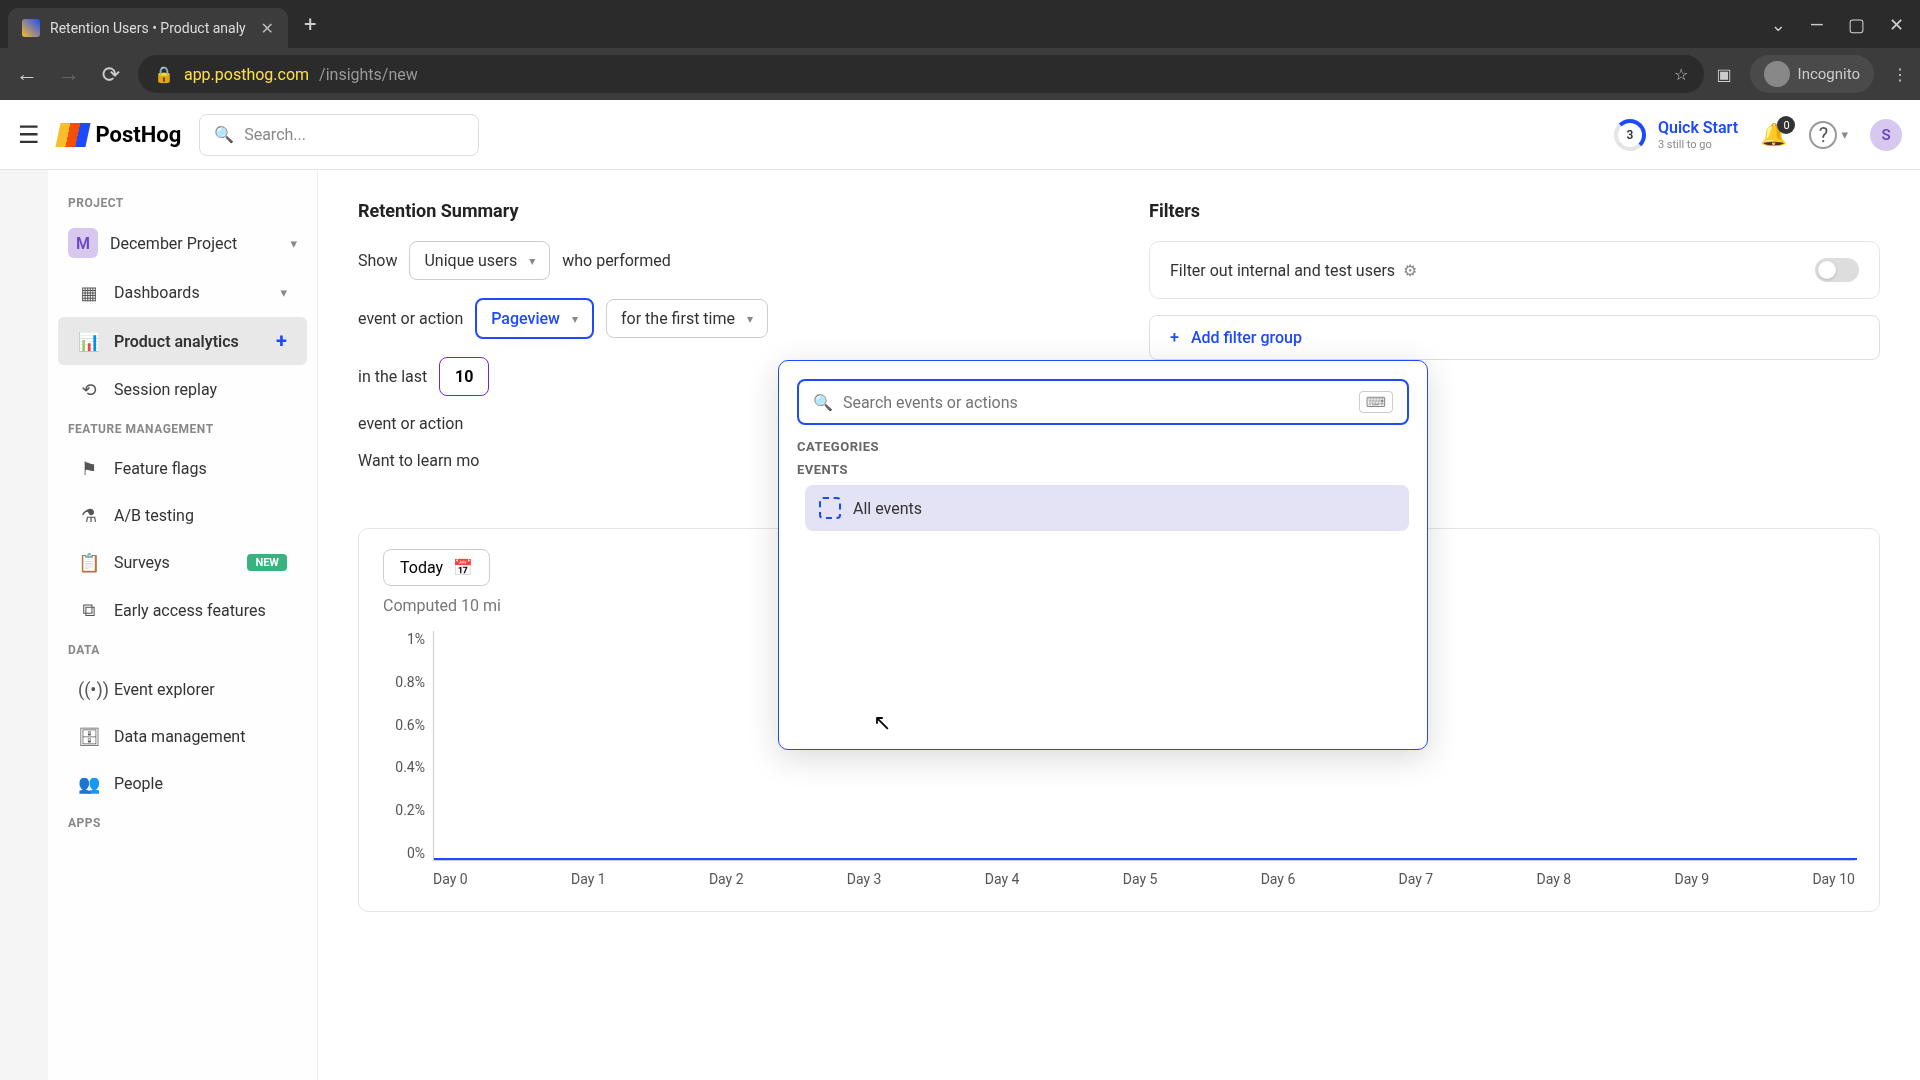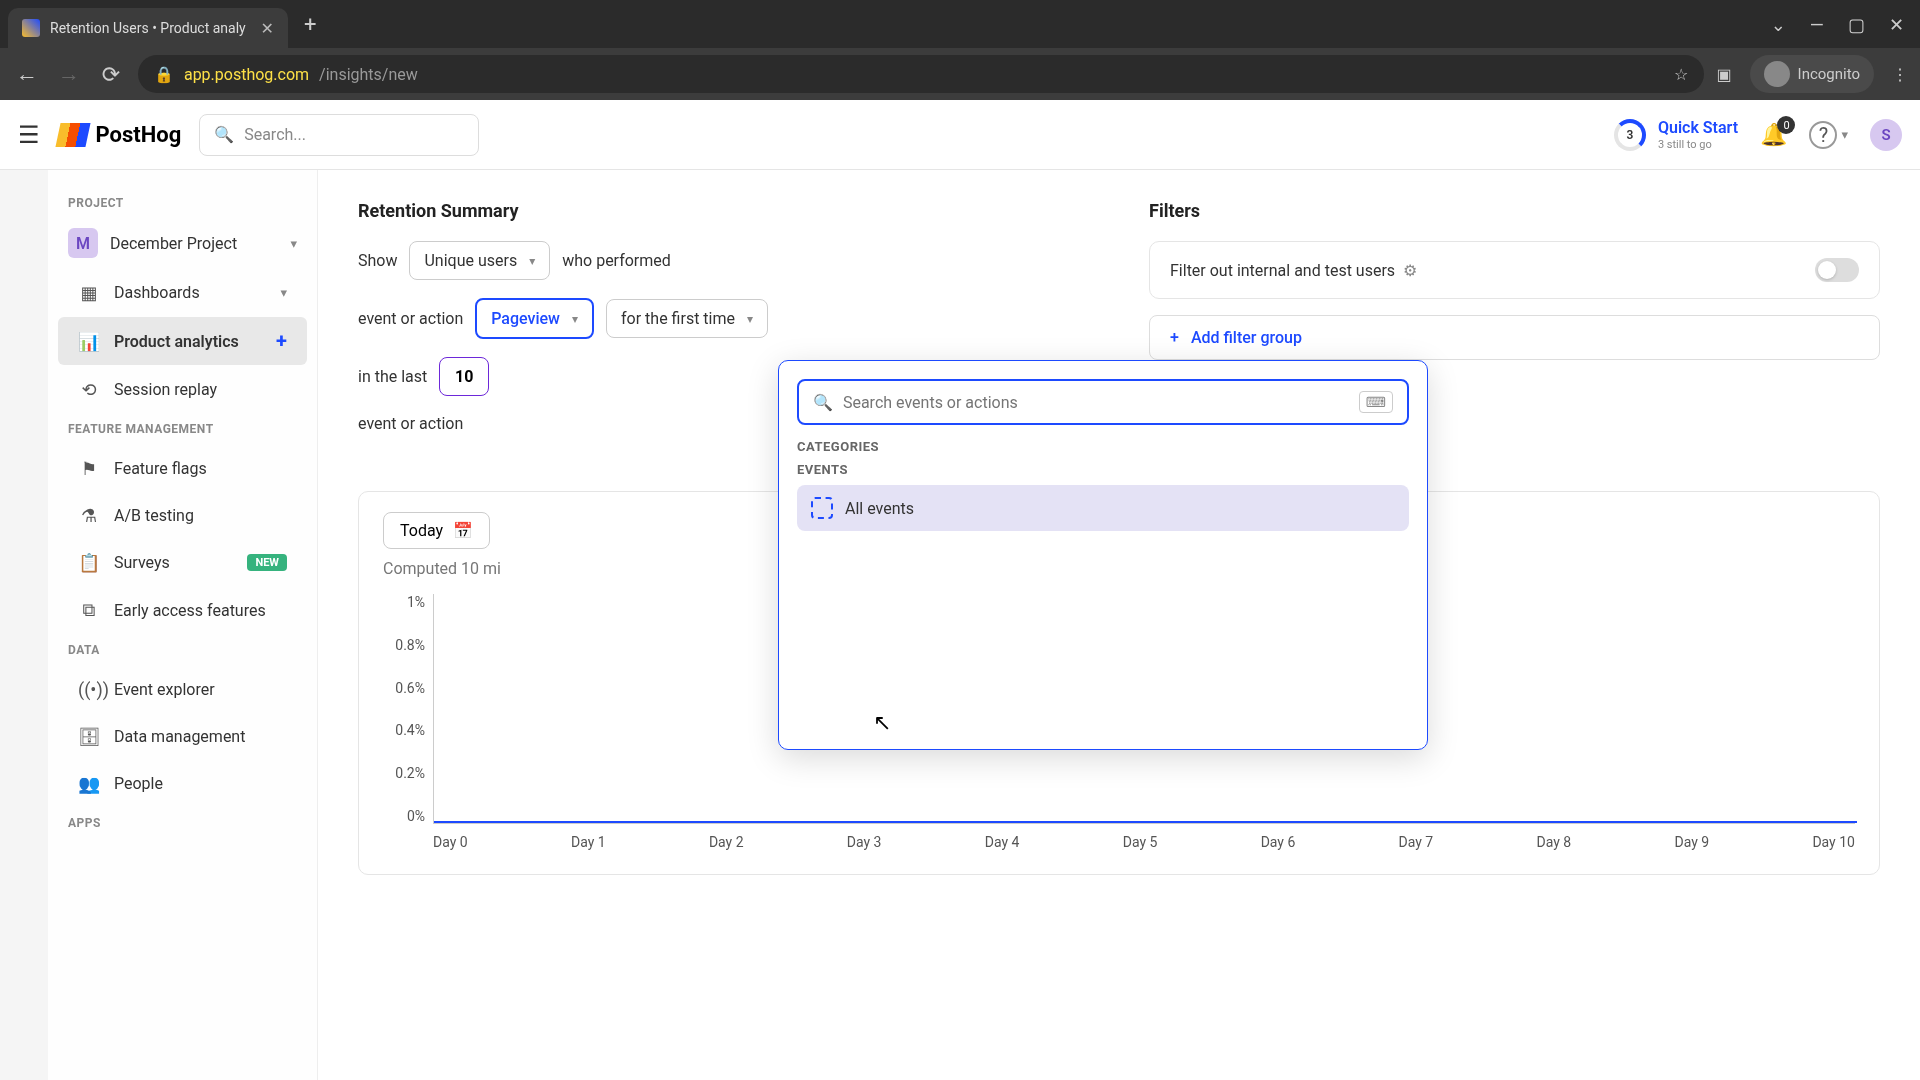--- a/index.html
+++ b/index.html
@@ -80,21 +80,21 @@
 .dropdown-popup { position: absolute; top: 190px; left: 460px; width: 650px; background: #fff; border: 1px solid #1d4aff; border-radius: 10px; box-shadow: 0 8px 32px rgba(0,0,0,0.15); padding: 18px; z-index: 100; }
 .dropdown-search { border: 2px solid #1d4aff; border-radius: 8px; height: 46px; display: flex; align-items: center; padding: 0 14px; gap: 10px; margin-bottom: 14px; }
 .dropdown-search input { border: none; outline: none; flex: 1; font-size: 16px; }
 .keyboard-icon { color: #888; border: 1px solid #ccc; border-radius: 4px; padding: 2px 6px; font-size: 14px; }
 .dd-label { font-size: 13px; font-weight: 700; color: #666; letter-spacing: 0.5px; margin-bottom: 8px; }
 .dd-chips { display: flex; gap: 8px; margin-bottom: 16px; }
 .chip { padding: 5px 12px; border-radius: 6px; font-size: 15px; }
 .chip.active { background: #1d4aff; color: #fff; font-weight: 500; }
 .chip.inactive { color: #333; }
 .dd-item { display: flex; align-items: center; gap: 12px; padding: 12px 14px; border-radius: 8px; font-size: 16px; color: #333; cursor: pointer; }
-.dd-item.highlighted { background: #e4e2f5; }
+.dd-item.highlighted { background: #e4e2f5; margin-left: 8px; }
 .dd-item-icon { width: 22px; height: 22px; border: 2px dashed #1d4aff; border-radius: 4px; }
 .dd-spacer { height: 200px; }
 
 
 .chart-card { margin-top: 40px; border: 1px solid #e5e5e5; border-radius: 10px; padding: 20px 24px; }
 .chart-header { display: flex; align-items: center; gap: 12px; margin-bottom: 10px; }
 .today-btn { display: flex; gap: 10px; border: 1px solid #ccc; border-radius: 8px; padding: 8px 16px; font-size: 16px; cursor: pointer; }
 .computed { color: #777; font-size: 16px; margin-bottom: 16px; }
 .chart-area { position: relative; height: 260px; padding-left: 50px; }
 .y-axis { position: absolute; left: 0; top: 0; bottom: 30px; width: 48px; display: flex; flex-direction: column; justify-content: space-between; align-items: flex-end; font-size: 14px; color: #555; padding-right: 6px; }
@@ -260,20 +260,23 @@
             <span>for the first time</span>
             <span class="chev">▾</span>
           </div>
         </div>
         <div class="form-row">
           <span>in the last</span>
           <input class="num-input" value="10" style="">
         </div>
         <div class="form-row">
           <span>event or action</span>
+        </div>
+        <div class="form-row">
+          <span>Want to learn mo</span>
         </div>
       </div>
 
       <div class="col-right">
         <div class="section-title">Filters</div>
         <div class="filter-card">
           <div class="filter-label">
             <span>Filter out internal and test users</span>
             <span class="gear">⚙</span>
           </div>

